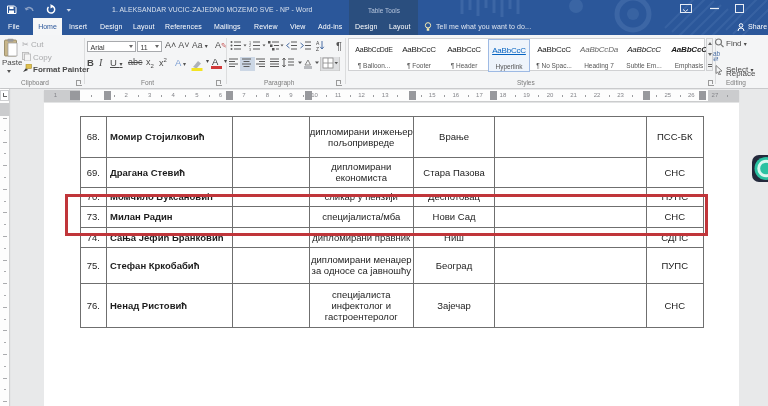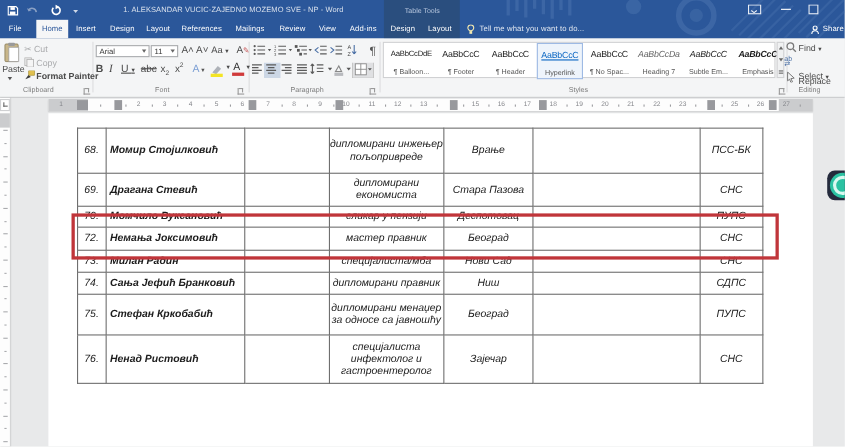--- a/index.html
+++ b/index.html
@@ -27,21 +27,21 @@
   .si .s1 { position:absolute; left:50%; transform:translateX(-50%); top:6px; font-size:8px; color:#1a1a1a; white-space:nowrap; letter-spacing:-0.2px; }
   .si .s2 { position:absolute; left:50%; transform:translateX(-50%); top:23px; font-size:6.5px; color:#555; white-space:nowrap; }
   
   #hruler { left:44px; top:90px; width:695px; height:10.5px; background:#fdfdfd; box-shadow:0 1px 1px rgba(0,0,0,0.12); }
   .rmarg { position:absolute; top:0; height:10.5px; background:#cbccce; }
   .rblk  { position:absolute; top:0.5px; height:9.5px; background:#98999d; }
   .rnum  { position:absolute; top:2px; font-size:6px; color:#84858a; transform:translateX(-50%); }
   .rdot  { position:absolute; top:4.5px; width:1px; height:2px; background:#9b9c9f; }
   
   #page { left:44px; top:103px; width:695px; height:303px; background:#fff; }
-  table { border-collapse:collapse; position:absolute; left:26px; top:13px; table-layout:fixed;font-style:italic; }
+  table { border-collapse:collapse; position:absolute; left:36px; top:13px; table-layout:fixed; }
   td { border:1px solid #6f6f6f; font-size:9.5px; color:#1c1c1c; text-align:center; vertical-align:middle; line-height:11px; padding:0; overflow:hidden; }
   td.name { text-align:left; padding-left:3.5px; font-weight:bold; font-size:9.5px; }
   #redbox { left:65px; top:194px; width:643px; height:42px; border:3px solid #c0353a; }
   
   #vruler { left:0; top:89px; width:9px; height:317px; background:#fdfdfd; box-shadow:1px 0 1px rgba(0,0,0,0.1); }
 </style>
 </head>
 <body>
 
 <div class="abs" id="header">
@@ -467,29 +467,20 @@
     <tr style="height:19.5px">
           <td>70.</td>
           <td class="name">Момчило Вуксановић</td>
           <td></td>
           <td>сликар у пензији</td>
           <td>Деспотовац</td>
           <td></td>
           <td>ПУПС</td>
         </tr>
     <tr style="height:20.5px">
-          <td>72.</td>
-          <td class="name">Немања Јоксимовић</td>
-          <td></td>
-          <td>мастер правник</td>
-          <td>Београд</td>
-          <td></td>
-          <td>СНС</td>
-        </tr>
-    <tr style="height:20.5px">
           <td>73.</td>
           <td class="name">Милан Радин</td>
           <td></td>
           <td>специјалиста/мба</td>
           <td>Нови Сад</td>
           <td></td>
           <td>СНС</td>
         </tr>
     <tr style="height:20px">
           <td>74.</td>

